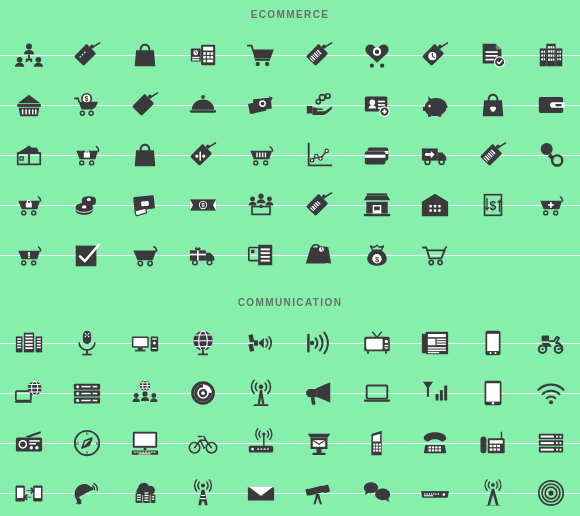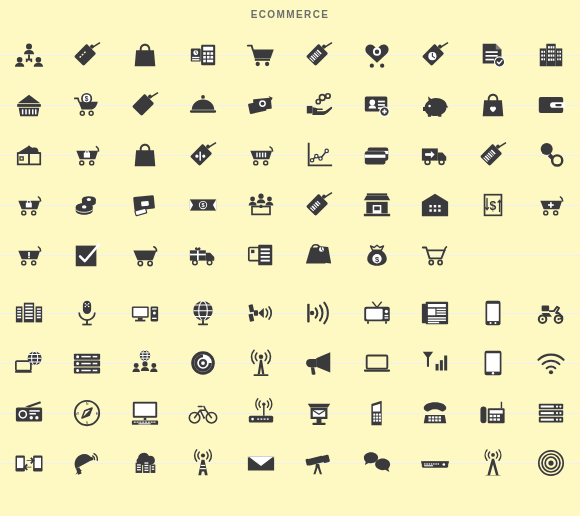--- a/index.html
+++ b/index.html
@@ -11,21 +11,21 @@
     width: 580px;
     height: 516px;
     font-family: "Liberation Sans", sans-serif;
     overflow: hidden;
     position: relative;
   }
   .page {
     width: 580px;
     height: 516px;
     position: relative;
-    background: #fef9c3;
+    background: #86efac;
   }
   .section {
     position: relative;
   }
   .section-title {
     text-align: center;
     color: #6e6e6e;
     font-size: 10px;
     font-weight: bold;
     letter-spacing: 1.4px;
@@ -624,20 +624,21 @@
         <div class="cell empty"></div>
         <div class="cell empty"></div>
       </div>
 
     </div>
   </div>
 
   <div class="spacer-sm"></div>
 
   <div class="section">
+    <div class="section-title">COMMUNICATION</div>
     <div class="grid">
 
       <div class="icon-row">
         <div class="cell">
           <svg viewBox="0 0 32 32">
               <rect x="2" y="9" width="7" height="17"></rect>
               <rect x="10.5" y="5" width="11" height="21"></rect>
               <rect x="23" y="9" width="7" height="17"></rect>
               <g fill="#fff">
                 <rect x="3.4" y="11" width="4.2" height="1.6"></rect>

